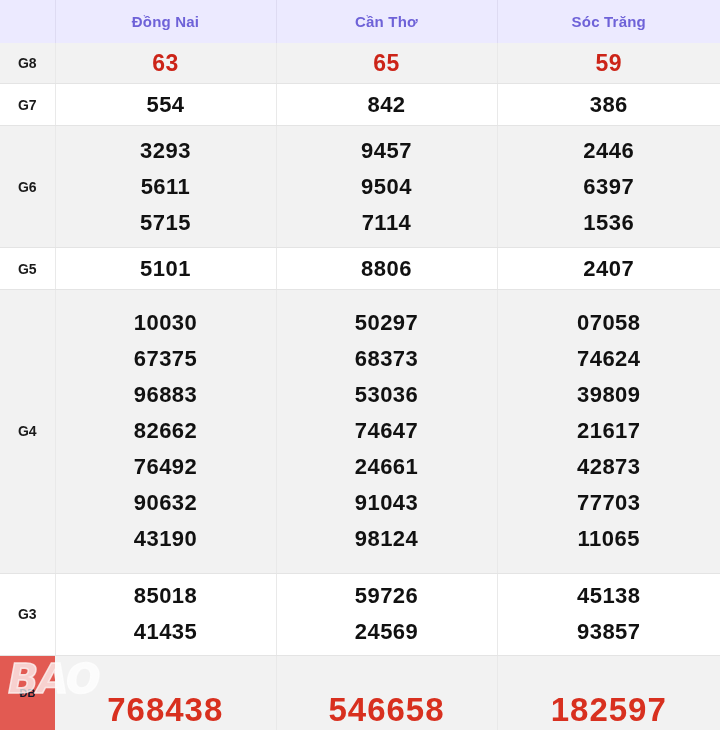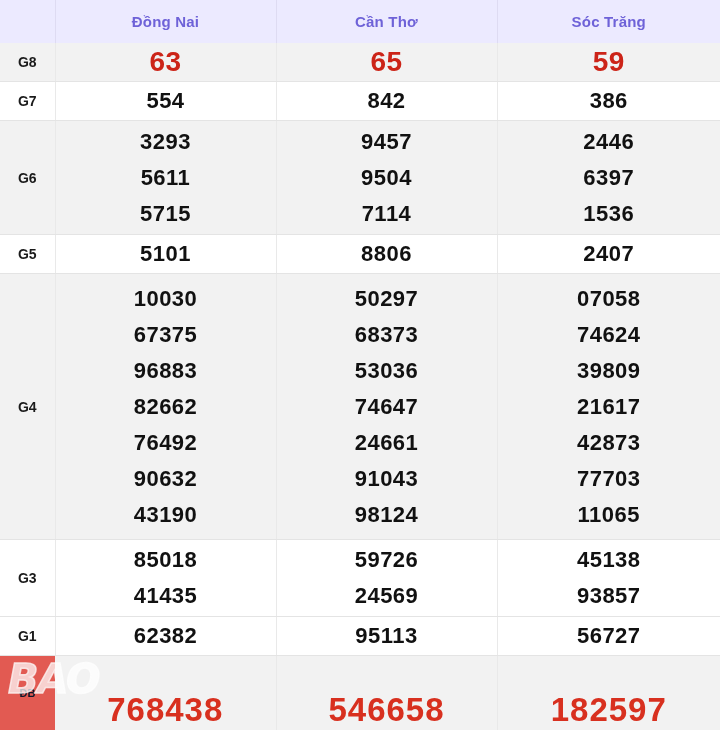--- a/index.html
+++ b/index.html
@@ -76,21 +76,21 @@
     font-size: 22px;
     font-weight: bold;
     color: #111111;
     line-height: 36px;
     letter-spacing: .5px;
   }
 
   
   .num.hot {
     color: #cc2418;
-    font-size: 28px;
+    font-size: 23px;
   }
 
   
   tr.special td { background: #f2f2f2; border-bottom: none; }
   tr.special { height: 63px; }
 
   td.db-label {
     background: #e25a52 !important;
     color: #0f172a;
     font-size: 11px;
@@ -281,38 +281,20 @@
             <span class="num">24569</span>
           </div>
         </td>
         <td class="last-col">
           <div class="num-stack">
             <span class="num">45138</span>
             <span class="num">93857</span>
           </div>
         </td>
       </tr>
-      <tr class="plain">
-        <td class="prize-label">G1</td>
-        <td>
-          <div class="num-stack">
-            <span class="num">62382</span>
-          </div>
-        </td>
-        <td>
-          <div class="num-stack">
-            <span class="num">95113</span>
-          </div>
-        </td>
-        <td class="last-col">
-          <div class="num-stack">
-            <span class="num">56727</span>
-          </div>
-        </td>
-      </tr>
       <tr class="special shade">
         <td class="db-label">ĐB</td>
         <td>
           <div class="num-stack">
             <span class="num jackpot">768438</span>
           </div>
         </td>
         <td>
           <div class="num-stack">
             <span class="num jackpot">546658</span>

